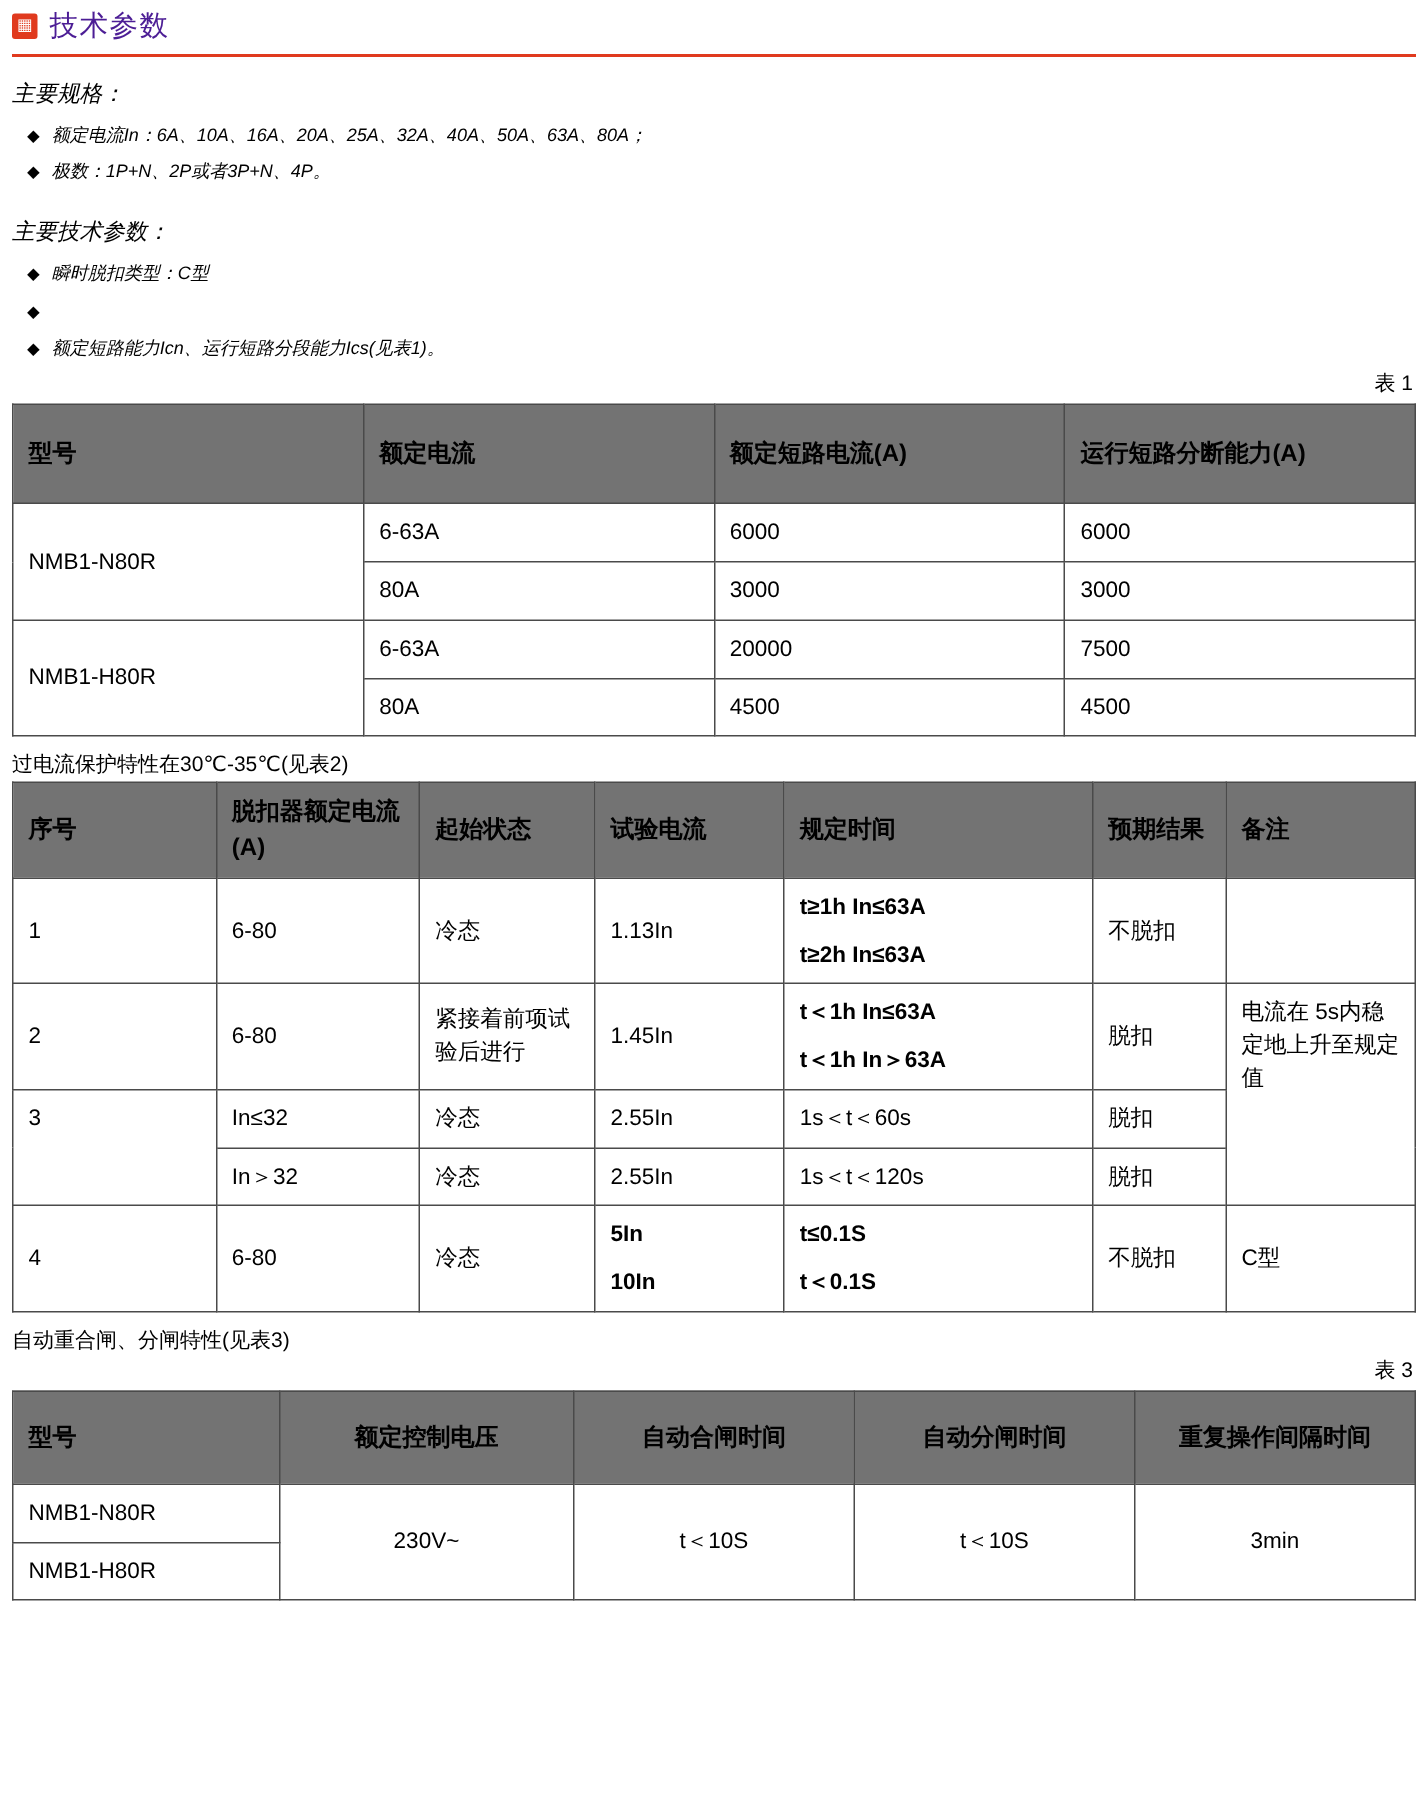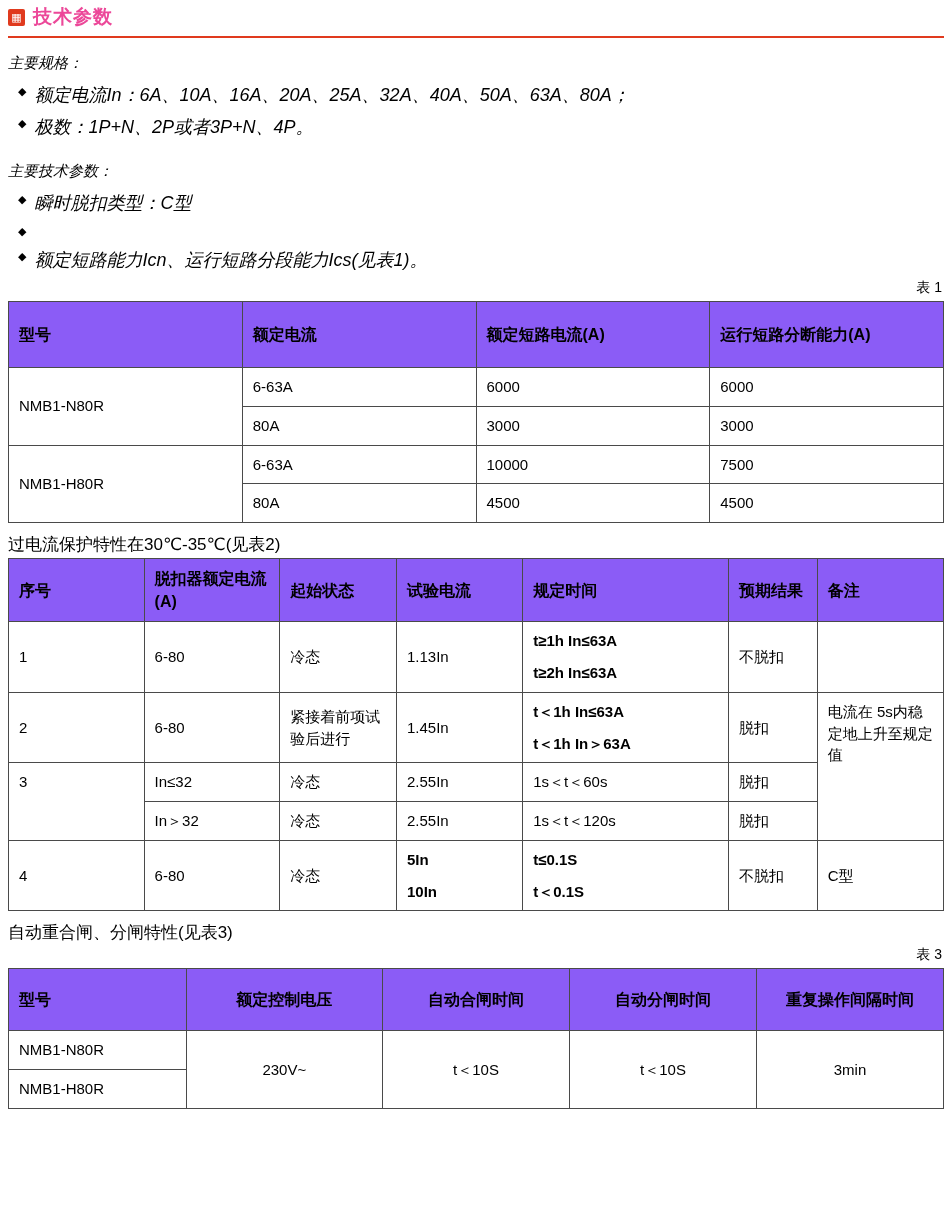--- a/index.html
+++ b/index.html
@@ -31,23 +31,23 @@
     background: #e03a1e;
     color: #ffffff;
     font-size: 11px;
     line-height: 17px;
     text-align: center;
     border-radius: 2px;
     flex: 0 0 auto;
     font-weight: bold;
   }
   .header-title {
-    color: #ec4899;
+    color: #4c1d95;
     font-size: 19px;
-    font-weight: bold;
+    font-weight: normal;
     letter-spacing: 1px;
   }
 
   
   .block { margin: 0 0 2px 0; font-style: italic; }
   .block-title {
     font-size: 15px;
     margin: 0 0 6px 0;
     line-height: 1.5;
   }
@@ -57,51 +57,51 @@
     gap: 8px;
     line-height: 1.6;
     margin: 0 0 4px 0;
     padding-left: 10px;
   }
   .bullet-mark {
     font-size: 11px;
     line-height: 1.9;
     flex: 0 0 auto;
   }
-  .bullet-text { font-size: 18px; text-align: center; }
+  .bullet-text { font-size: 12px; text-align: center; }
   .gap { height: 14px; }
 
   .table-caption {
     text-align: right;
     font-size: 14px;
     margin: 0 0 4px 0;
     padding-right: 2px;
   }
   .pre-note {
-    font-size: 17px;
+    font-size: 14px;
     margin: 10px 0 2px 0;
   }
 
   
   table {
     border-collapse: collapse;
     width: 100%;
     table-layout: fixed;
   }
   table td, table th {
     border: 1px solid #4a4a4a;
     padding: 8px 10px;
     font-size: 15px;
     font-weight: normal;
     text-align: left;
     vertical-align: middle;
     line-height: 1.45;
   }
   thead td, thead th {
-    background: #8b5cf6;
+    background: #737373;
     font-weight: bold;
     font-size: 16px;
   }
   .t1 thead td { height: 66px; }
   .t1 td { height: 38px; }
   .t3 thead td { height: 62px; }
 
   .cell-lines > div { white-space: nowrap; font-weight: bold; }
   .cell-lines > div + div { margin-top: 10px; }
   .center { text-align: center; margin-left: 25px; }
@@ -171,21 +171,21 @@
         <td>6000</td>
       </tr>
       <tr>
         <td>80A</td>
         <td>3000</td>
         <td>3000</td>
       </tr>
       <tr>
         <td rowspan="2">NMB1-H80R</td>
         <td>6-63A</td>
-        <td>10000</td>
+        <td>20000</td>
         <td>7500</td>
       </tr>
       <tr>
         <td>80A</td>
         <td>4500</td>
         <td>4500</td>
       </tr>
     </tbody>
   </table>
 

